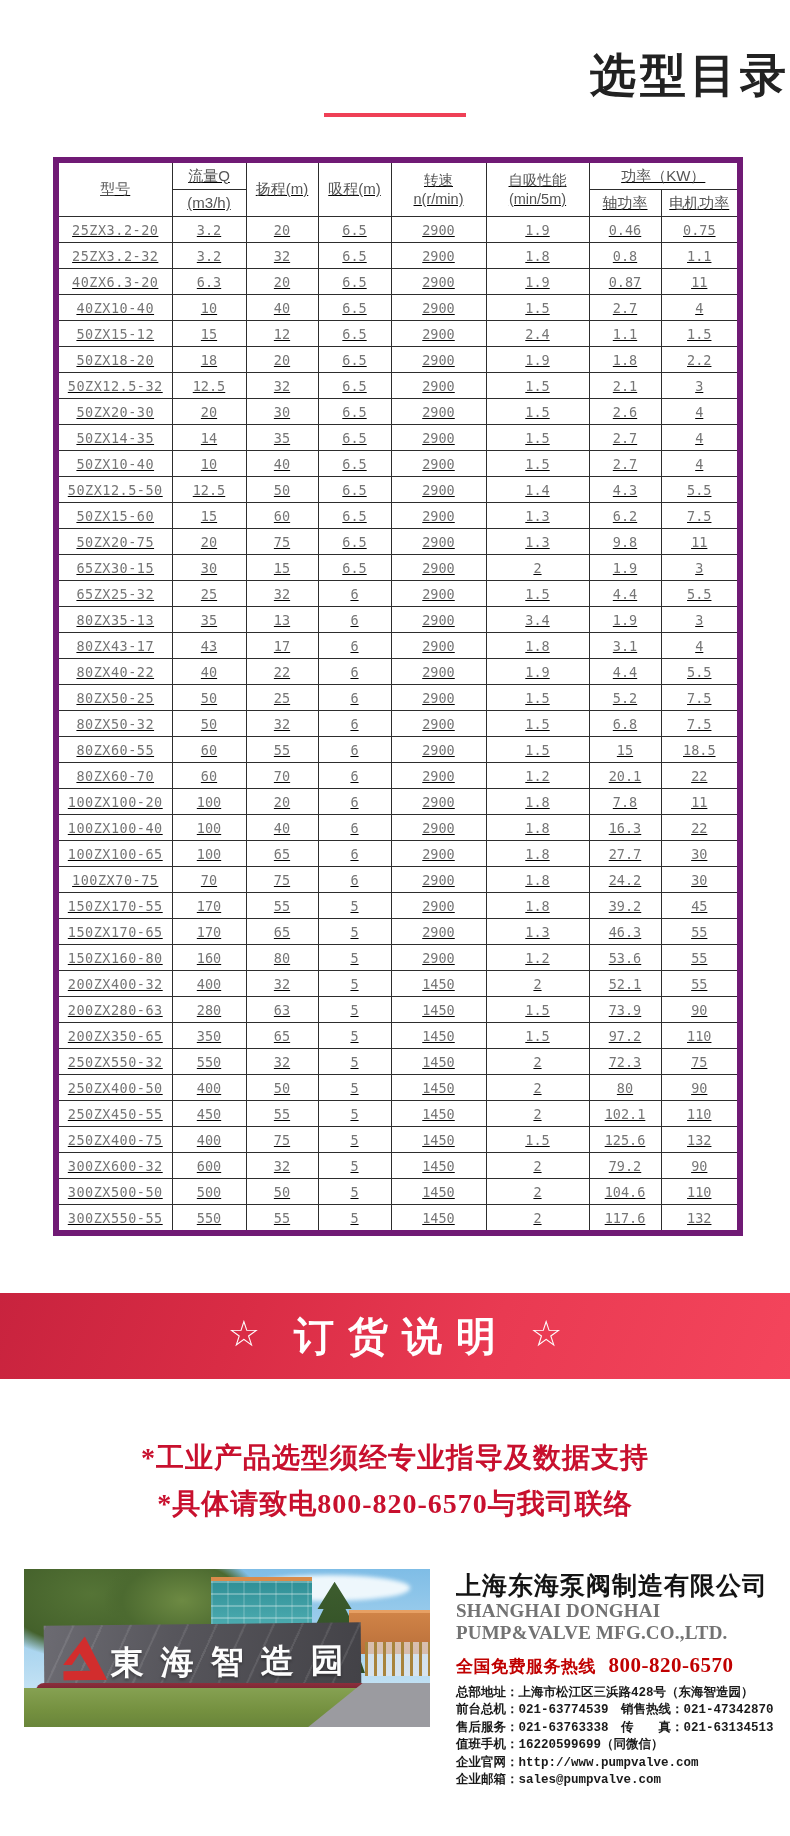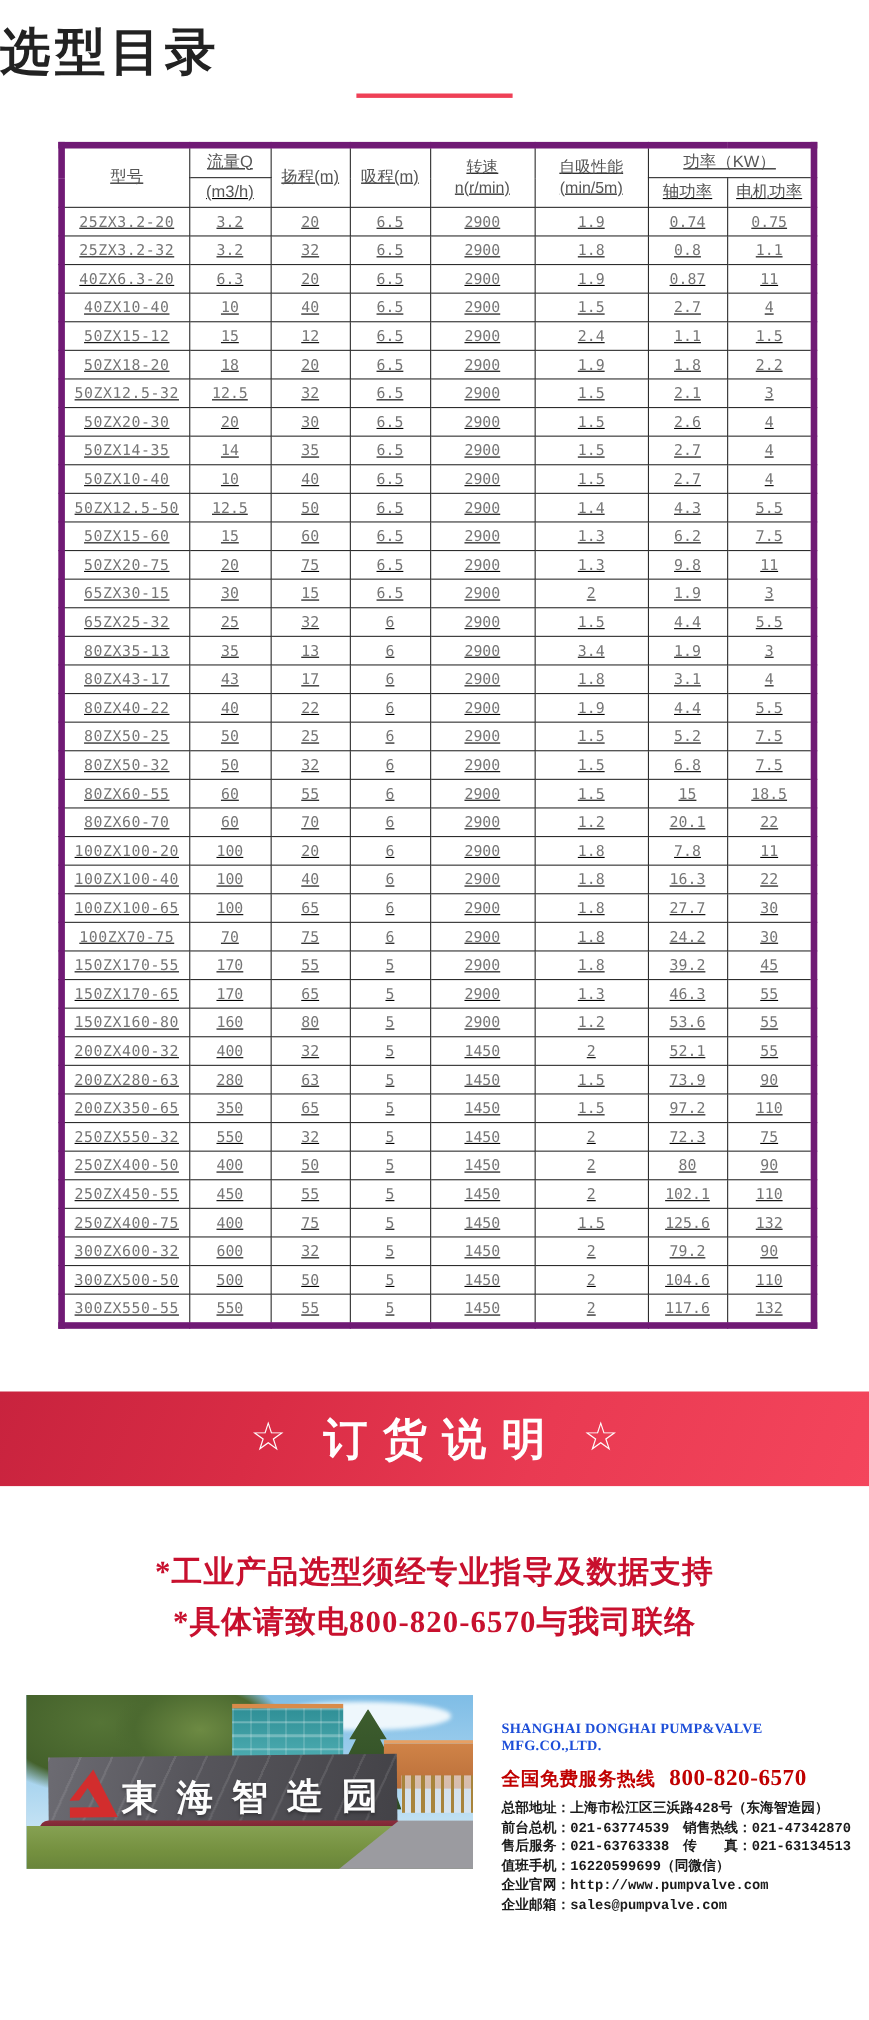--- a/index.html
+++ b/index.html
@@ -4,21 +4,21 @@
 <style>
   html,body { margin:0; padding:0; background:#fff; }
   .page {
     position:relative; width:790px; height:1836px; margin:0 auto;
     background:#fff; overflow:hidden;
     font-family:"Liberation Sans", sans-serif;
   }
 
   
   .page-title {
-    margin:24px 0 0; text-align:left;
+    margin:52px 0 0; text-align:right;
     font-size:46px; line-height:1; font-weight:bold;
     color:#222; letter-spacing:4px;
   }
   .title-underline { width:142px; height:4px; background:#ef4056; margin:15px auto 0; }
 
   
   .table-wrap { width:684px; margin:40px auto 0; }
   table.spec { width:100%; border-collapse:collapse; table-layout:fixed; border:6px solid #701a75;text-decoration:underline; }
   table.spec th, table.spec td {
     border:1px solid #2d2d2d; text-align:center; vertical-align:middle; padding:0;
@@ -118,22 +118,22 @@
     position:absolute; right:0; bottom:0; width:30%; height:28%; background:#9b9ba0;
     clip-path:polygon(45% 0, 100% 0, 100% 100%, 0 100%);
   }
 
   
   .company { flex:1; min-width:0; padding-top:2px; }
   .company-name {
     font-size:25px; font-weight:bold; color:#141414; letter-spacing:1px; line-height:1.15;
   }
   .company-en {
-    margin-top:20px; font-family:"Liberation Serif", serif; font-weight:bold;
-    font-size:13px; color:#1d4ed8; letter-spacing:0.2px;
+    margin-top:0; font-family:"Liberation Serif", serif; font-weight:bold;
+    font-size:19px; color:#737373; letter-spacing:0.2px;
   }
   .hotline { margin-top:9px; color:#c00000; font-weight:bold; white-space:nowrap; }
   .hotline-label { font-size:17px; letter-spacing:0.5px; }
   .hotline-number { font-family:"Liberation Serif", serif; font-size:21px; margin-left:8px; letter-spacing:0.5px; }
   .details { margin-top:7px; }
   .detail-line {
     font-family:Liberation Mono, monospace; font-weight:bold;
     font-size:12.5px; color:#1a1a1a; line-height:17.5px; white-space:nowrap;
   }
 </style>
@@ -180,21 +180,21 @@
         </tr>
       </thead>
       <tbody id="table-body">
   <tr>
     <td class="model-cell">25ZX3.2-20</td>
     <td>3.2</td>
     <td>20</td>
     <td>6.5</td>
     <td>2900</td>
     <td>1.9</td>
-    <td>0.74</td>
+    <td>0.46</td>
     <td>0.75</td>
   </tr>
 
   <tr>
     <td class="model-cell">25ZX3.2-32</td>
     <td>3.2</td>
     <td>32</td>
     <td>6.5</td>
     <td>2900</td>
     <td>1.8</td>
@@ -640,20 +640,21 @@
       <div class="wall">
         <div class="sign-logo"></div>
         <div class="sign-text">東海智造园</div>
       </div>
       <div class="bushes"></div>
       <div class="lawn"></div>
       <div class="road"></div>
     </div>
 
     <div class="company">
+      <div class="company-name">上海东海泵阀制造有限公司</div>
       <div class="company-en">SHANGHAI DONGHAI PUMP&amp;VALVE MFG.CO.,LTD.</div>
       <div class="hotline">
         <span class="hotline-label">全国免费服务热线</span>
         <span class="hotline-number">800-820-6570</span>
       </div>
       <div class="details" id="company-details">
   <div class="detail-line">总部地址：上海市松江区三浜路428号（东海智造园）</div>
 
   <div class="detail-line">前台总机：021-63774539　销售热线：021-47342870</div>
 

